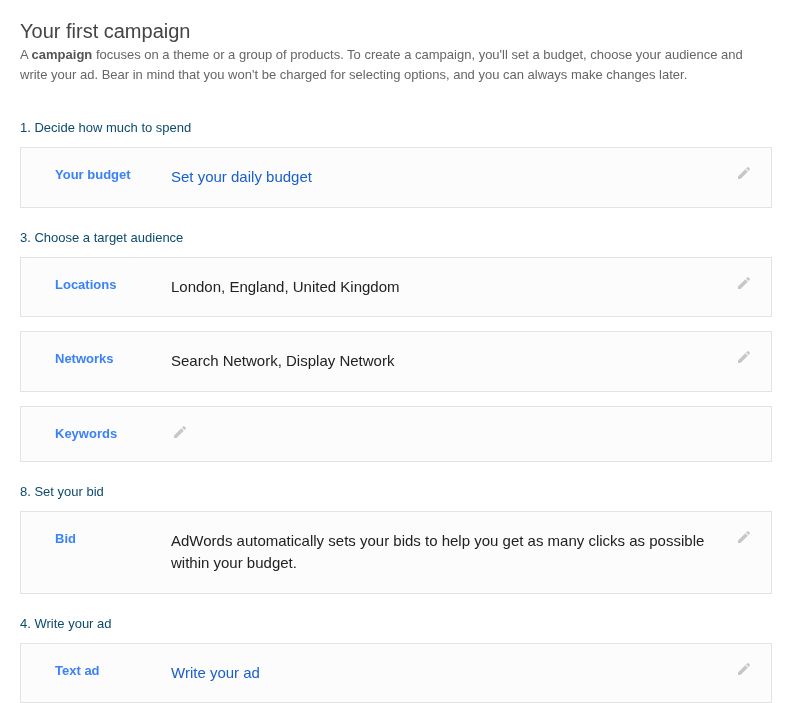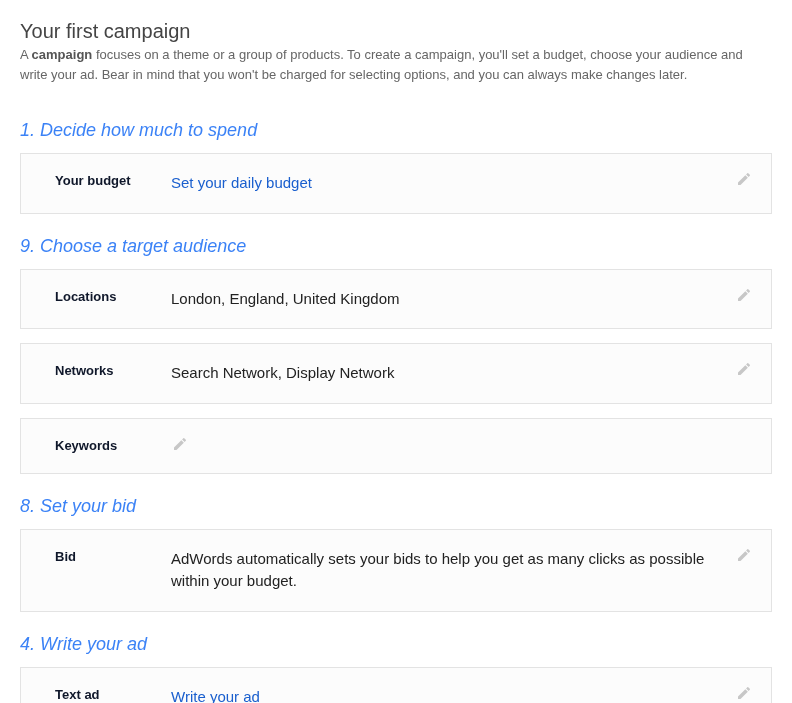--- a/index.html
+++ b/index.html
@@ -18,40 +18,39 @@
   }
   .intro {
     font-size: 13px;
     color: #666;
     line-height: 1.5;
     margin-bottom: 36px;
     max-width: 740px;
   }
   .intro b { color: #555; font-weight: 700; }
   .section-heading {
-    font-size: 18px;
-    color: #3b82f6;
+    font-size: 13px;
+    color: #0c4a6e;
     font-weight: 400;
     margin-bottom: 12px;
     margin-top: 22px;
-    font-style: italic;
   }
   .card {
     border: 1px solid #e3e3e3;
     background: #fcfcfc;
     padding: 18px 18px 18px 34px;
     display: flex;
     align-items: flex-start;
     margin-bottom: 14px;
   }
   .card-label {
     flex: 0 0 116px;
     font-size: 13px;
     font-weight: 700;
-    color: #0f172a;
+    color: #3b82f6;
     padding-top: 1px;
   }
   .card-value {
     flex: 1;
     font-size: 15px;
     color: #222;
     line-height: 1.5;
     padding-right: 12px;
   }
   .card-value.link {
@@ -86,21 +85,21 @@
   <div class="card-value link">Set your daily budget</div>
   <div class="edit-btn">
     <span>
       <svg viewBox="0 0 24 24">
           <path d="M3 17.25V21h3.75l11-11.04-3.75-3.75L3 17.25zM20.71 7.04a1 1 0 0 0 0-1.41l-2.34-2.34a1 1 0 0 0-1.41 0l-1.83 1.83 3.75 3.75 1.83-1.83z"></path>
         </svg>
     </span>
   </div>
 </div>
 
-<div class="section-heading">9. Choose a target audience</div>
+<div class="section-heading">3. Choose a target audience</div>
 
 <div class="card">
   <div class="card-label">Locations</div>
   <div class="card-value">London, England, United Kingdom</div>
   <div class="edit-btn">
     <span>
       <svg viewBox="0 0 24 24">
           <path d="M3 17.25V21h3.75l11-11.04-3.75-3.75L3 17.25zM20.71 7.04a1 1 0 0 0 0-1.41l-2.34-2.34a1 1 0 0 0-1.41 0l-1.83 1.83 3.75 3.75 1.83-1.83z"></path>
         </svg>
     </span>

